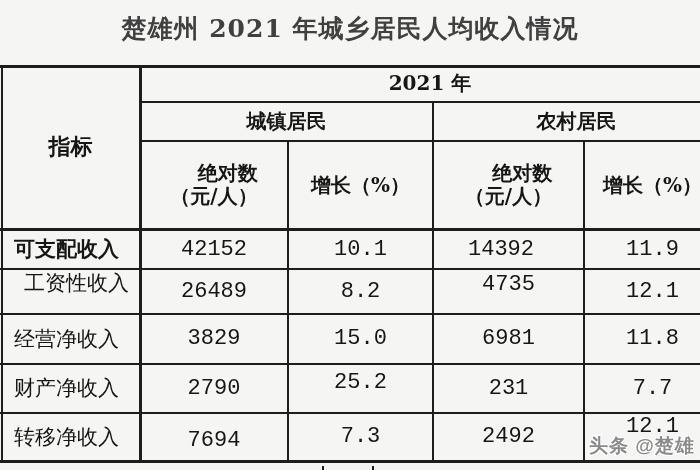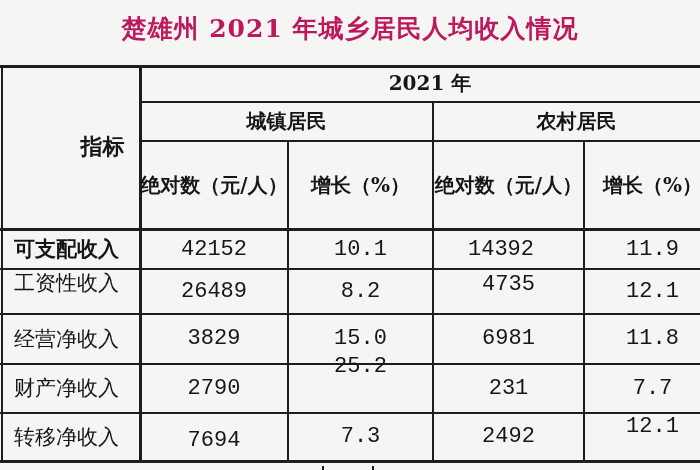--- a/index.html
+++ b/index.html
@@ -6,36 +6,36 @@
   body{
     width:700px;height:470px;overflow:hidden;
     background:#f5f5f3;
     font-family:"DejaVu Serif","Liberation Serif",serif;
     color:#161616;
   }
   .screen{position:relative;width:700px;height:470px;overflow:hidden;}
   .title{
     position:absolute;left:0;top:10px;width:700px;height:36px;
     margin:0;display:flex;align-items:center;justify-content:center;
-    font-size:25px;font-weight:bold;color:#be185d;letter-spacing:1px;
+    font-size:25px;font-weight:bold;color:#404040;letter-spacing:1px;
   }
   .hl,.vl{position:absolute;background:#1d1d1d;}
   .cell{
     position:absolute;display:flex;align-items:center;justify-content:center;
     text-align:center;font-size:20px;line-height:1.15;white-space:nowrap;
   }
   .cell.hdr{font-weight:bold;font-size:20px;}
-  .cell.corner{font-size:22px;font-weight:bold;margin-left:32px;}
+  .cell.corner{font-size:22px;font-weight:bold;}
   .cell.label{justify-content:flex-start;padding-left:12px;font-size:21px;}
   .cell.label.bold{font-weight:bold;}
   .cell.num{
     font-family:"Liberation Mono","DejaVu Sans Mono",monospace;
     font-size:22px;letter-spacing:0px;
   }
-  .sub2{display:flex;flex-direction:row;align-items:flex-end;}
+  .sub2{display:flex;flex-direction:column;align-items:flex-end;}
   .watermark{
     position:absolute;left:589px;top:433px;white-space:nowrap;
     font-family:"Liberation Sans",sans-serif;
     font-size:19px;font-weight:bold;color:#8b8b8b;letter-spacing:1px;
     text-shadow:-1px -1px 0 #ffffff,1px -1px 0 #ffffff,
                 -1px 1px 0 #ffffff,1px 1px 0 #ffffff,2px 2px 0 #f0f0ee;
   }
 </style>
 </head>
 <body>
@@ -87,47 +87,48 @@
 
     <div>
       <div class="cell label bold" style="left:2px;top:231px;width:137px;height:37px">可支配收入</div>
       <div class="cell num" style="left:141px;top:231px;width:146px;height:37px">42152</div>
       <div class="cell num" style="left:289px;top:231px;width:143px;height:37px">10.1</div>
       <div class="cell num" style="left:434px;top:231px;width:134px;height:37px">14392</div>
       <div class="cell num" style="left:585px;top:231px;width:135px;height:37px">11.9</div>
     </div>
 
     <div>
-      <div class="cell label" style="left:2px;top:270px;width:137px;height:27px">工资性收入</div>
+      <div class="cell label" style="left:12px;top:270px;width:137px;height:27px">工资性收入</div>
       <div class="cell num" style="left:141px;top:270px;width:146px;height:43px">26489</div>
       <div class="cell num" style="left:289px;top:270px;width:143px;height:43px">8.2</div>
       <div class="cell num" style="left:434px;top:270px;width:149px;height:30px">4735</div>
       <div class="cell num" style="left:585px;top:270px;width:135px;height:43px">12.1</div>
     </div>
 
     <div>
       <div class="cell label" style="left:2px;top:315px;width:137px;height:48px">经营净收入</div>
       <div class="cell num" style="left:141px;top:315px;width:146px;height:48px">3829</div>
       <div class="cell num" style="left:289px;top:315px;width:143px;height:48px">15.0</div>
       <div class="cell num" style="left:434px;top:315px;width:149px;height:48px">6981</div>
       <div class="cell num" style="left:585px;top:315px;width:135px;height:48px">11.8</div>
     </div>
 
     <div>
       <div class="cell label" style="left:2px;top:365px;width:137px;height:47px">财产净收入</div>
       <div class="cell num" style="left:141px;top:365px;width:146px;height:47px">2790</div>
-      <div class="cell num" style="left:289px;top:343px;width:143px;height:47px">25.2</div>
+      <div class="cell num" style="left:289px;top:359px;width:143px;height:47px">25.2</div>
       <div class="cell num" style="left:434px;top:365px;width:149px;height:47px">231</div>
       <div class="cell num" style="left:585px;top:365px;width:135px;height:47px">7.7</div>
     </div>
 
     <div>
       <div class="cell label" style="left:2px;top:414px;width:137px;height:46px">转移净收入</div>
       <div class="cell num" style="left:141px;top:414px;width:146px;height:54px">7694</div>
       <div class="cell num" style="left:289px;top:414px;width:143px;height:46px">7.3</div>
       <div class="cell num" style="left:434px;top:414px;width:149px;height:46px">2492</div>
       <div class="cell num" style="left:585px;top:410px;width:135px;height:34px">12.1</div>
     </div>
 
   </div>
 
+  <div class="watermark">头条 @楚雄</div>
 
 </div>
 
 </body></html>

